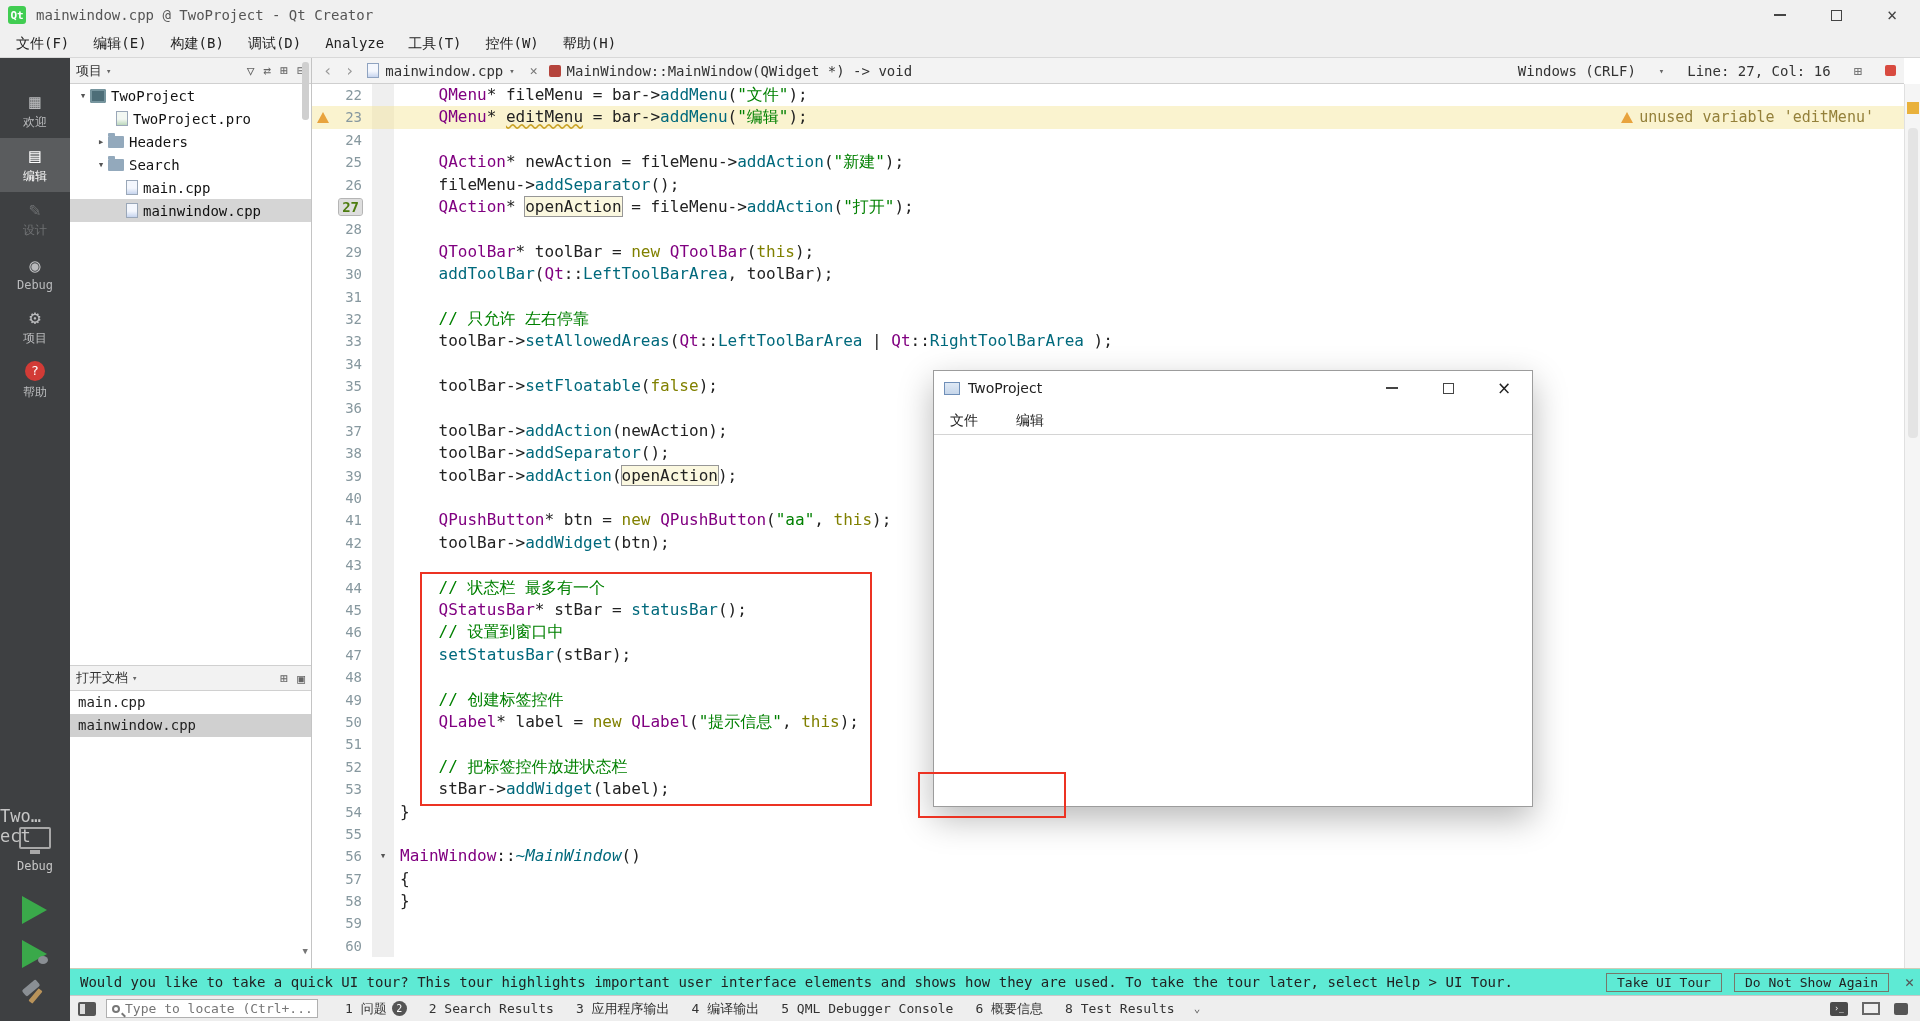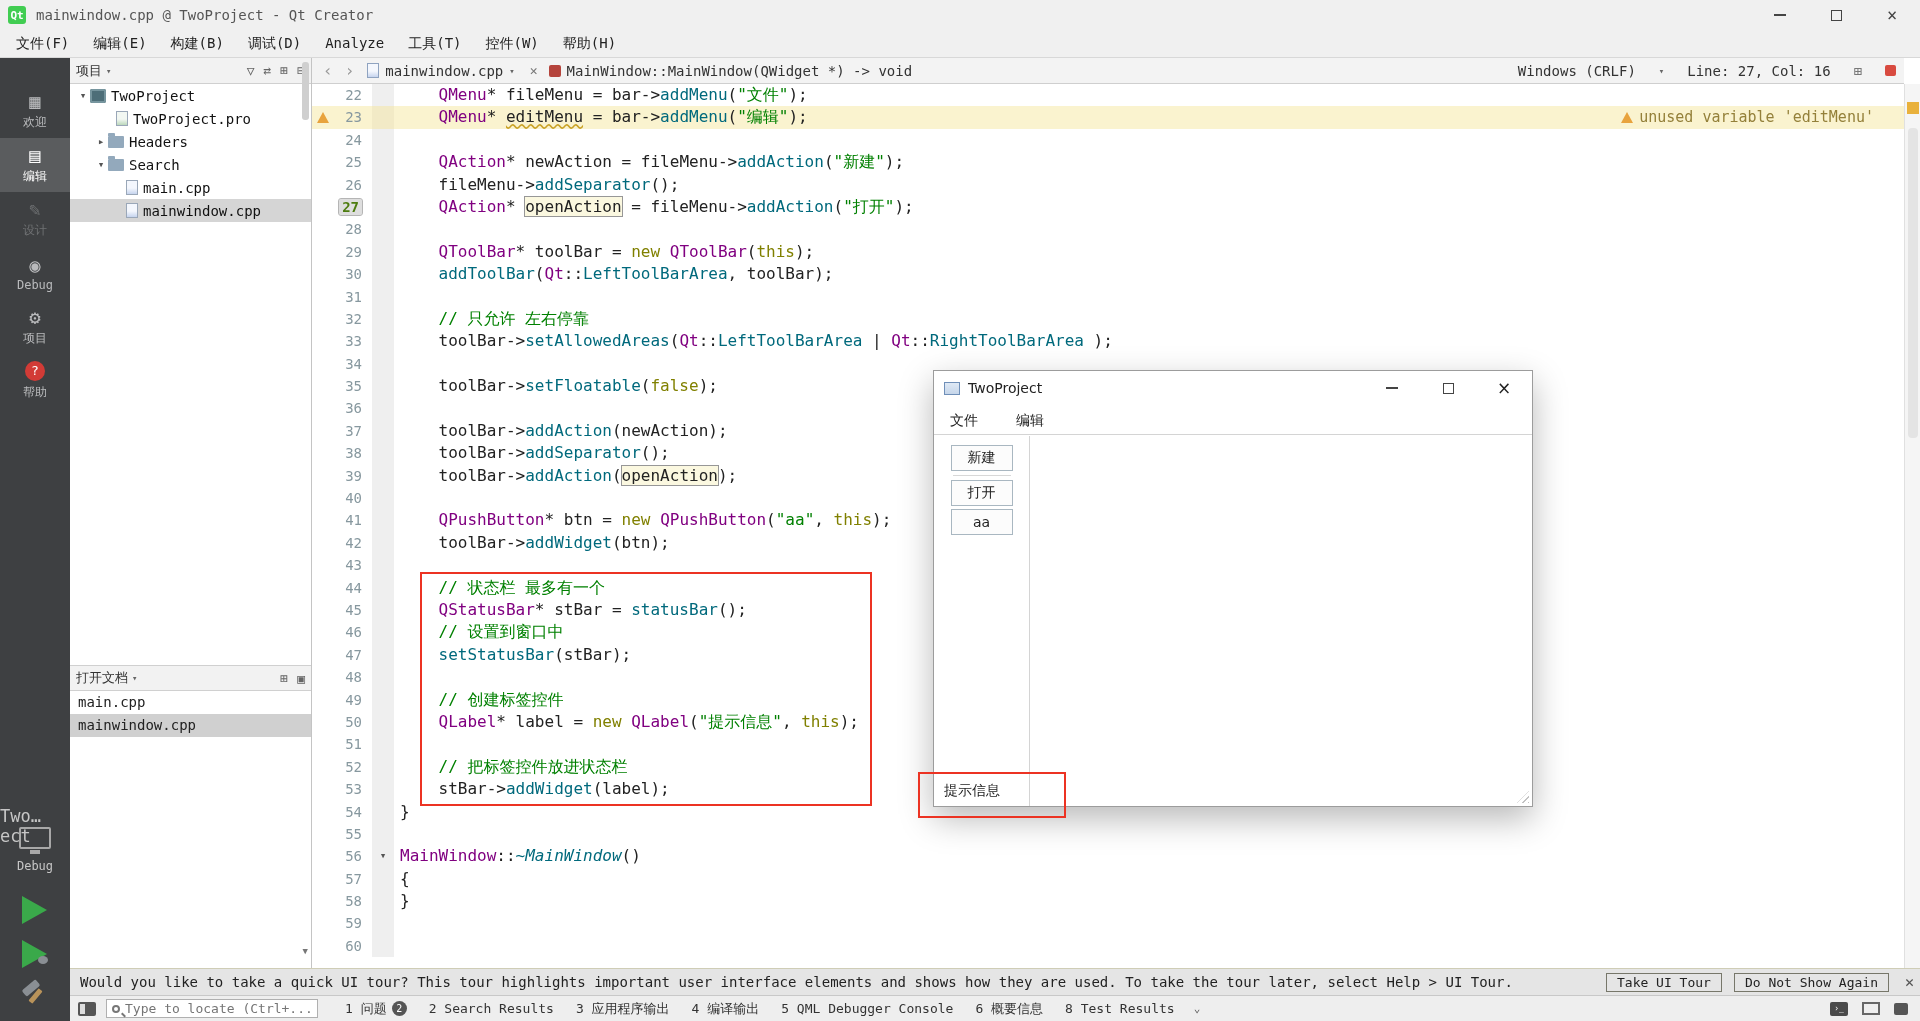--- a/index.html
+++ b/index.html
@@ -100,21 +100,21 @@
   .awmenu{height:30px;display:flex;align-items:center;gap:38px;padding-left:16px;font-size:14px;border-bottom:1px solid #d4d4d4}
   .awmi{line-height:30px}
   .awbody{position:absolute;top:65px;bottom:0;left:0;right:0}
   .awtoolbar{position:absolute;left:0;top:0;bottom:0;width:96px;border-right:1px solid #d4d4d4;padding-top:6px}
   .awbtn{width:62px;height:26px;margin:3px auto;border:1px solid #a9b7c1;background:#fcfcfc;font-size:14px;display:flex;align-items:center;justify-content:center}
   .awsep{width:58px;height:1px;background:#d8d8d8;margin:4px auto}
   .awstatuslabel{position:absolute;left:10px;bottom:6px;font-size:14px}
   .awgrip{position:absolute;right:3px;bottom:3px;width:12px;height:12px;background:
     repeating-linear-gradient(135deg,#c2c2c2 0 1px,transparent 1px 4px);clip-path:polygon(100% 0,100% 100%,0 100%)}
   
-  .tourbar{position:absolute;left:70px;top:968px;width:1850px;height:27px;background:#e5e5e5;border-top:1px solid #cfcdb6;display:flex;align-items:center;font-size:14px;color:#222;padding-left:10px}
+  .tourbar{position:absolute;left:70px;top:968px;width:1850px;height:27px;background:#5eead4;border-top:1px solid #cfcdb6;display:flex;align-items:center;font-size:14px;color:#222;padding-left:10px}
   .tbtns{margin-left:auto;display:flex;gap:12px;align-items:center;padding-right:10px}
   .tbtn{border:1px solid #77776a;background:transparent;font-family:inherit;font-size:13px;padding:1px 10px;color:#222}
   .tclose{color:#555;font-size:15px;padding:0 6px}
   
   .statusbar{position:absolute;left:70px;top:995px;width:1850px;height:26px;background:#eee;border-top:1px solid #c8c8c8;display:flex;align-items:center;font-size:13px;color:#333;padding-left:8px}
   .sbtoggle{width:18px;height:14px;background:#555;border-radius:2px;position:relative;margin-right:10px;flex:none}
   .sbtoggle:after{content:'';position:absolute;left:2px;top:2px;width:5px;height:10px;background:#ddd}
   .locator{display:flex;align-items:center;width:212px;height:19px;background:#fff;border:1px solid #b0b0b0;margin-right:16px;padding-left:5px;gap:5px;flex:none}
   .lens{width:8px;height:8px;border:2px solid #777;border-radius:50%;position:relative;flex:none}
   .lens:after{content:'';position:absolute;left:7px;top:7px;width:5px;height:2px;background:#777;transform:rotate(45deg)}
@@ -298,30 +298,20 @@
         </div>
       <div class="awc">
           <span class="ic-x">×</span>
         </div>
     </div>
   </div>
   <div class="awmenu">
       <span class="awmi">文件</span>
       <span class="awmi">编辑</span>
     </div>
-  <div class="awbody">
-    <div class="awtoolbar">
-        <div class="awbtn">新建</div>
-        <div class="awsep"></div>
-        <div class="awbtn">打开</div>
-        <div class="awbtn">aa</div>
-      </div>
-    <div class="awstatuslabel">提示信息</div>
-    <div class="awgrip"></div>
-  </div>
 </div>
 
 <div class="redrect redrect1"></div>
 <div class="redrect redrect2"></div>
 
 <div class="tourbar">
   <span>Would you like to take a quick UI tour? This tour highlights important user interface elements and shows how they are used. To take the tour later, select Help &gt; UI Tour.</span>
   <div class="tbtns">
       <button class="tbtn">Take UI Tour</button>
       <button class="tbtn">Do Not Show Again</button>

